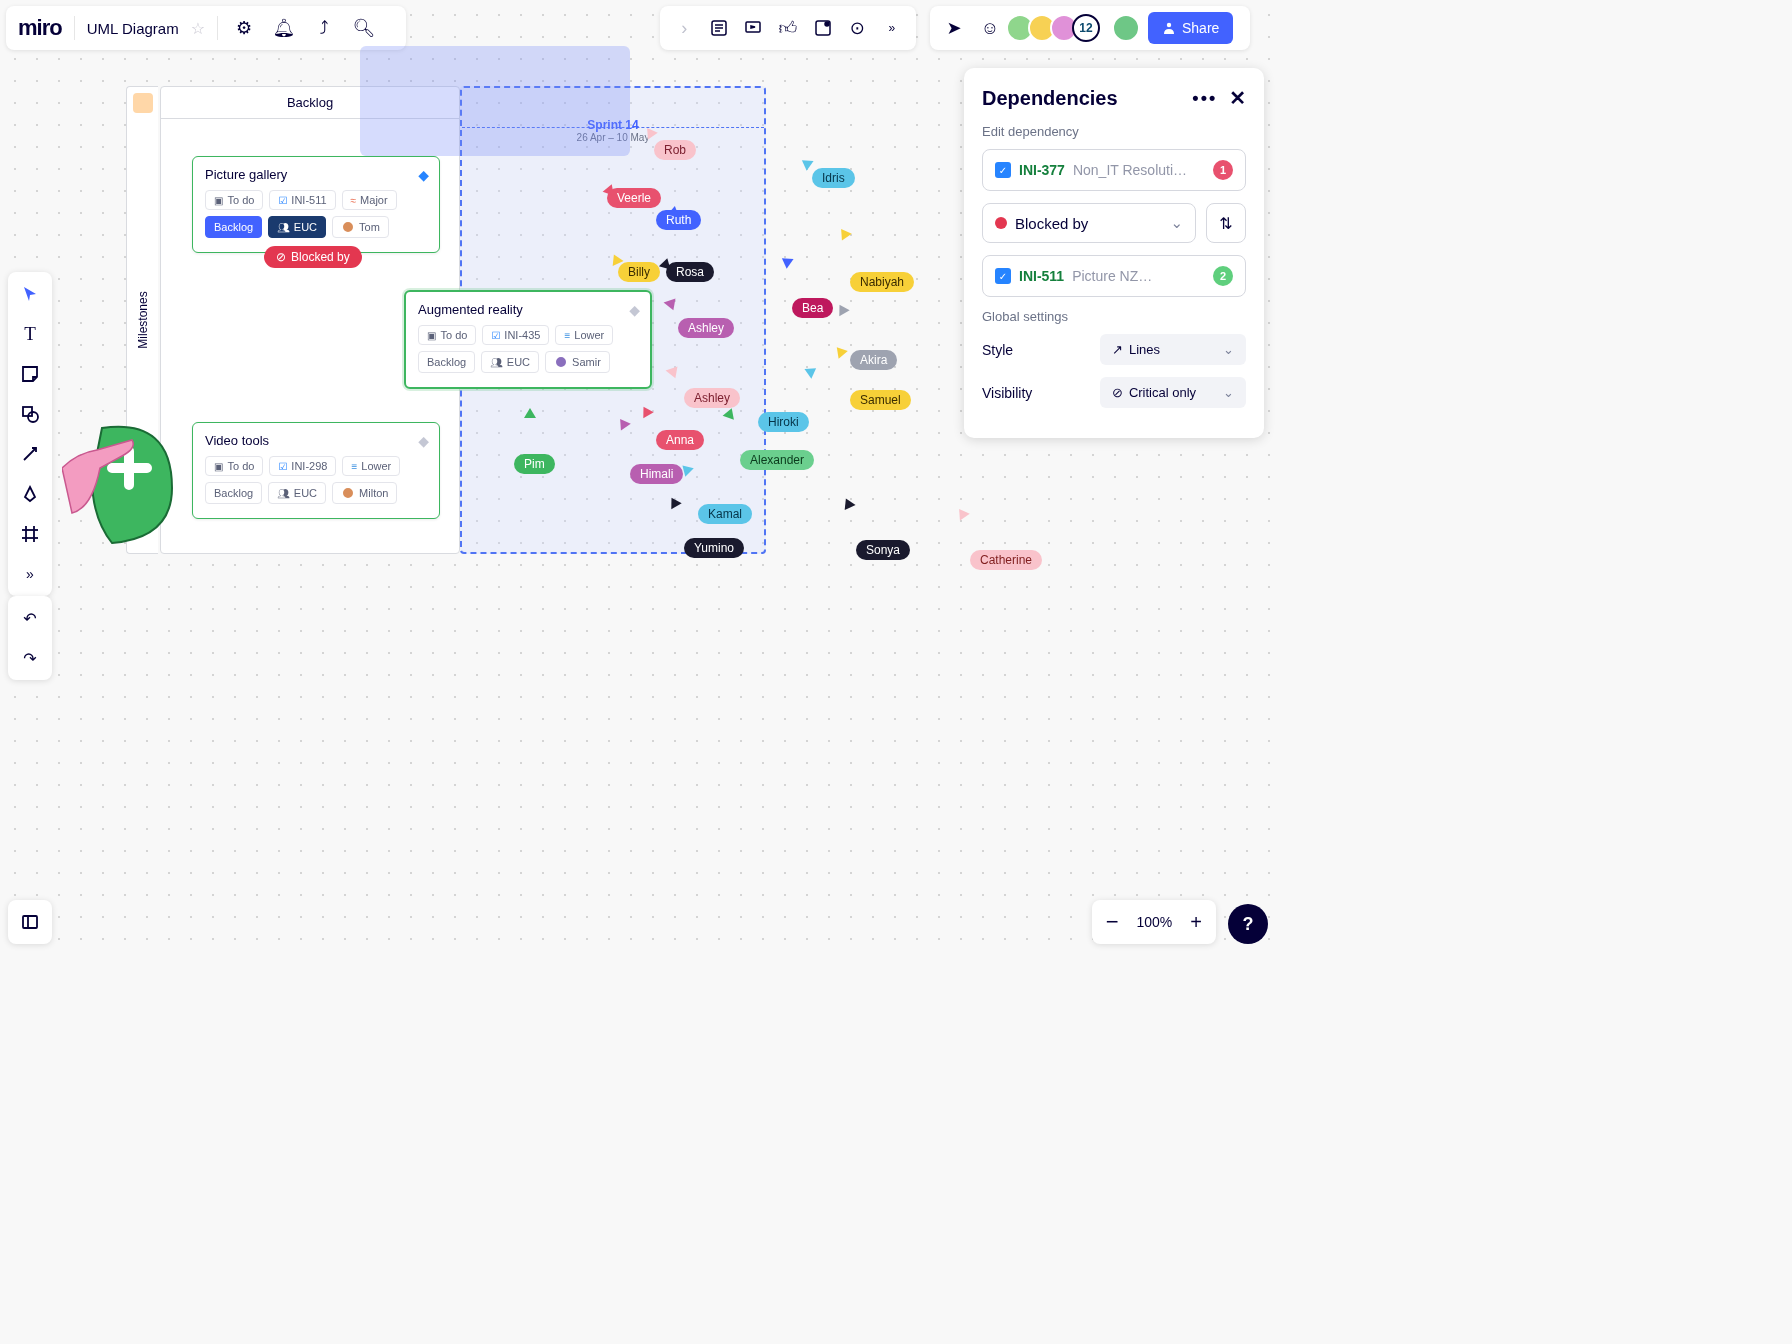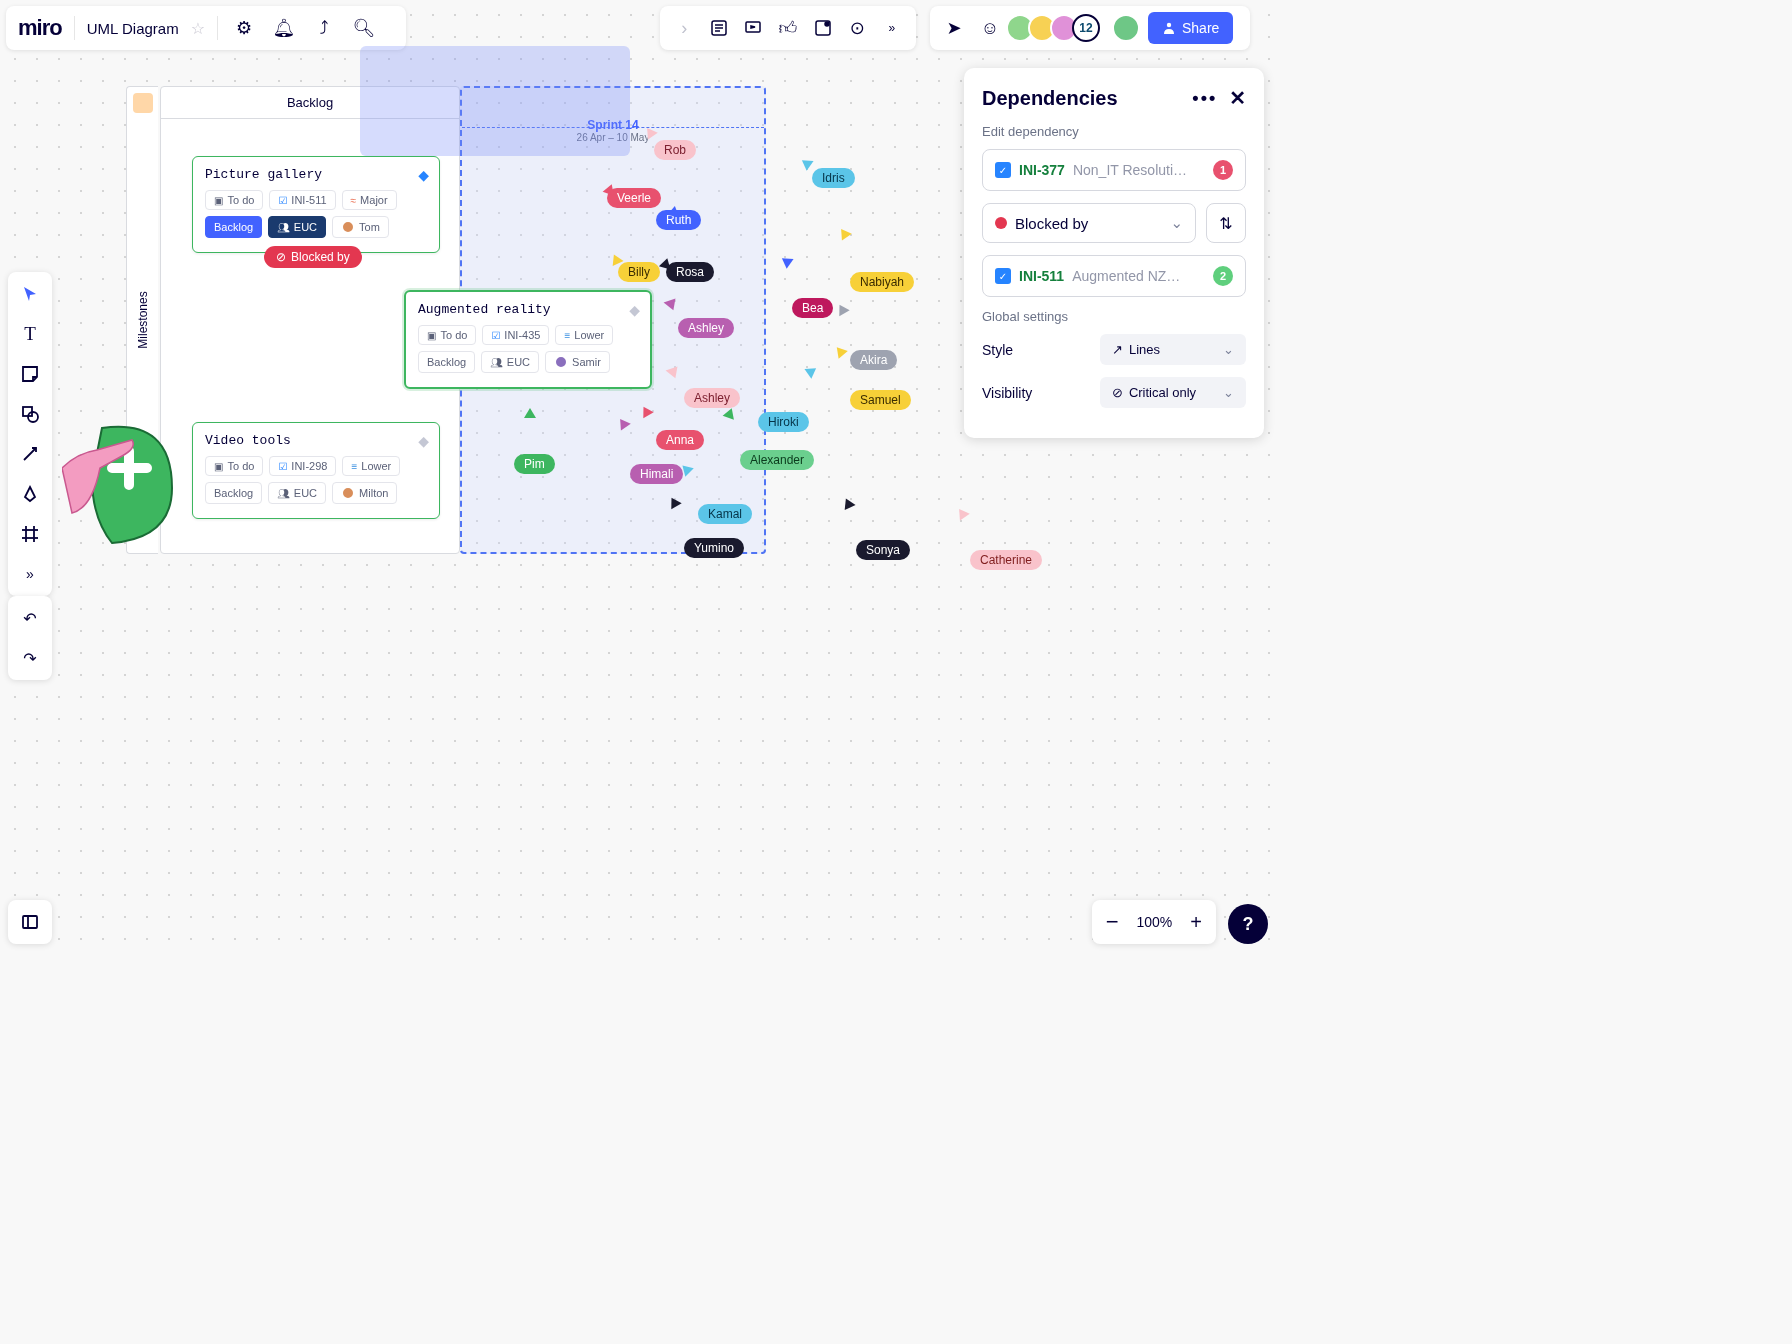--- a/index.html
+++ b/index.html
@@ -43,21 +43,21 @@
 .col-header { height: 32px; border-bottom: 1px solid #d9dbe0; display: flex; align-items: center; justify-content: center; font-size: 13px; color: #050038; font-weight: 500; }
 .col-sprint { position: absolute; left: 334px; top: 0; width: 306px; height: 468px; border: 2px dashed #5074f4; border-radius: 4px; background: rgba(200,210,255,.25); }
 .col-sprint .col-header { border-bottom: 1px dashed #5074f4; flex-direction: column; gap: 0; height: 40px; }
 .sprint-date { font-size: 10px; color: #6b7287; }
 .milestones-label { position: absolute; left: 0px; top: 0; width: 32px; height: 468px; border: 1px solid #d9dbe0; border-right: none; border-radius: 4px 0 0 4px; background: #fff; display: flex; align-items: center; justify-content: center; }
 .milestones-label span { transform: rotate(-90deg); font-size: 12px; color: #050038; font-weight: 500; white-space: nowrap; }
 .mini-avatar { position: absolute; left: 6px; top: 6px; width: 20px; height: 20px; border-radius: 4px; background: #ffd7a8; }
 
 
 .card { position: absolute; background: #fff; border: 1.5px solid #3db65f; border-radius: 6px; padding: 10px 12px 8px; box-shadow: 0 1px 3px rgba(0,0,0,.08); }
-.card-title { font-size: 13px; font-weight: 500; color: #050038; margin-bottom: 8px; font-family: Liberation Mono, monospace; }
+.card-title { font-size: 13px; font-weight: 500; color: #050038; margin-bottom: 8px; }
 .tag-row { display: flex; flex-wrap: wrap; gap: 6px; margin-bottom: 6px; }
 .tag { font-size: 11px; padding: 3px 8px; border-radius: 4px; border: 1px solid #e4e5eb; background: #fff; color: #5b6178; display: inline-flex; align-items: center; gap: 4px; }
 .tag.blue { background: #4262ff; color: #fff; border-color: #4262ff; }
 .tag.navy { background: #1a3a6e; color: #fff; border-color: #1a3a6e; }
 .tag-icon { font-size: 10px; }
 .jira-icon { position: absolute; right: 10px; top: 10px; color: #2684ff; font-size: 14px; }
 
 .blocked-badge { position: absolute; background: #e33750; color: #fff; font-size: 12px; padding: 4px 12px; border-radius: 14px; display: flex; align-items: center; gap: 5px; }
 
 
@@ -393,21 +393,21 @@
       <span class="sel-dot" style="background:#e33750;"></span>
       <span>Blocked by</span>
       <span class="caret">⌄</span>
     </div>
     <div class="swap-btn">⇅</div>
   </div>
 
   <div class="dep-row">
     <span class="check">✓</span>
     <span class="dep-id">INI-511</span>
-    <span class="dep-name">Augmented NZ…</span>
+    <span class="dep-name">Picture NZ…</span>
     <span class="dep-badge" style="background:#5fcf7d;">2</span>
   </div>
 
   <div class="dep-section-label" style="margin-top:6px;">Global settings</div>
 
   <div class="settings-row">
     <span class="settings-label">Style</span>
     <div class="settings-select">
       <span>↗</span>
       <span>Lines</span>

